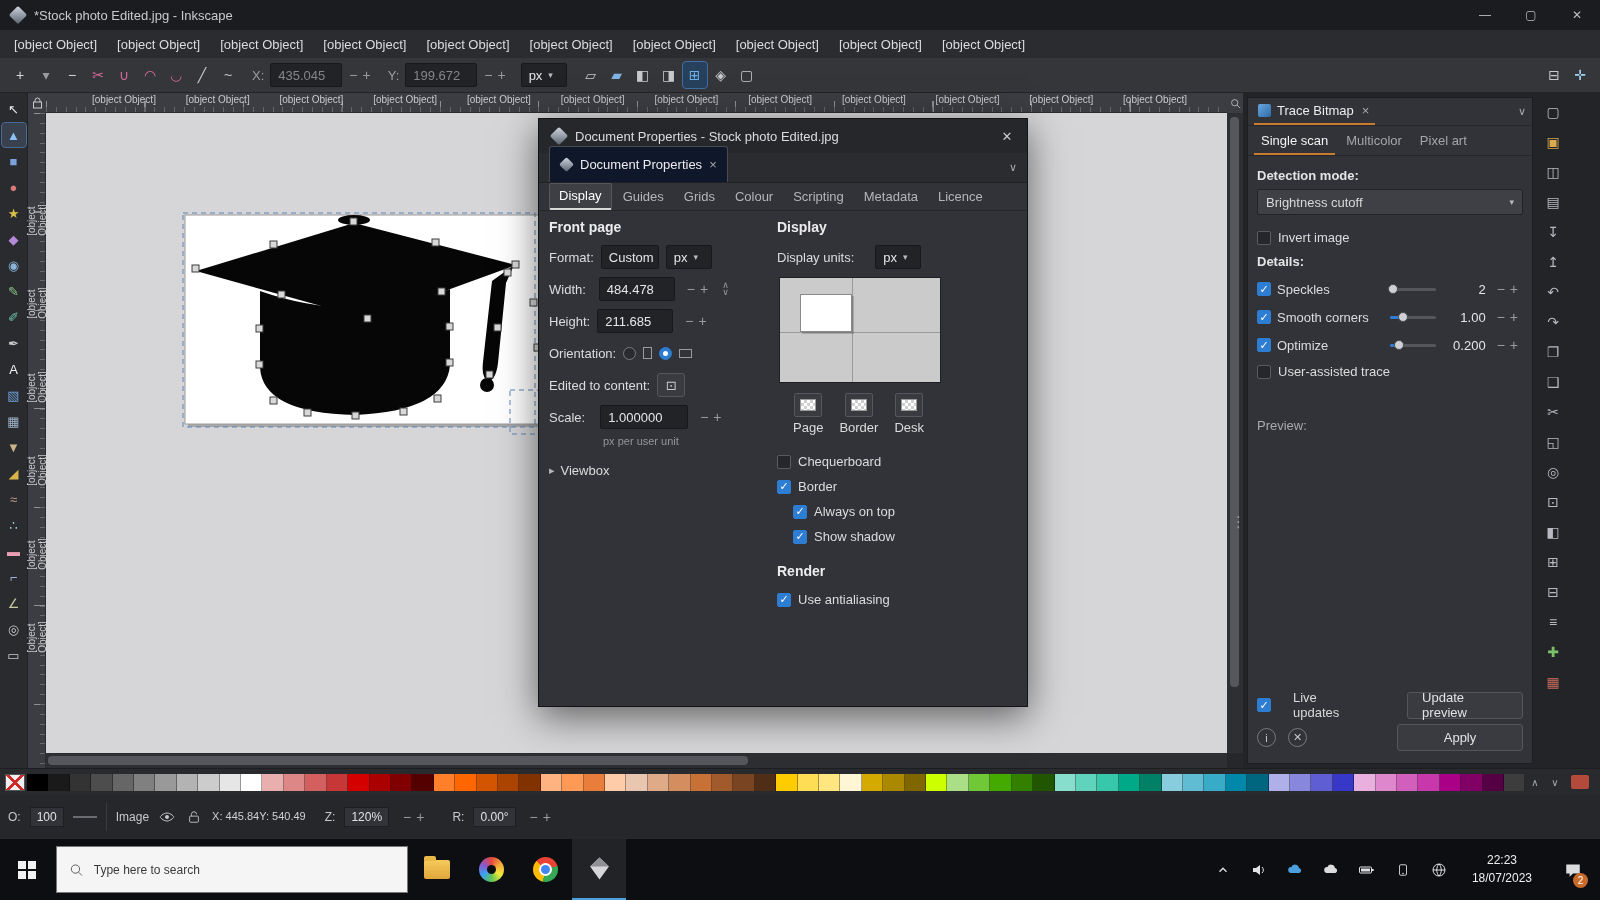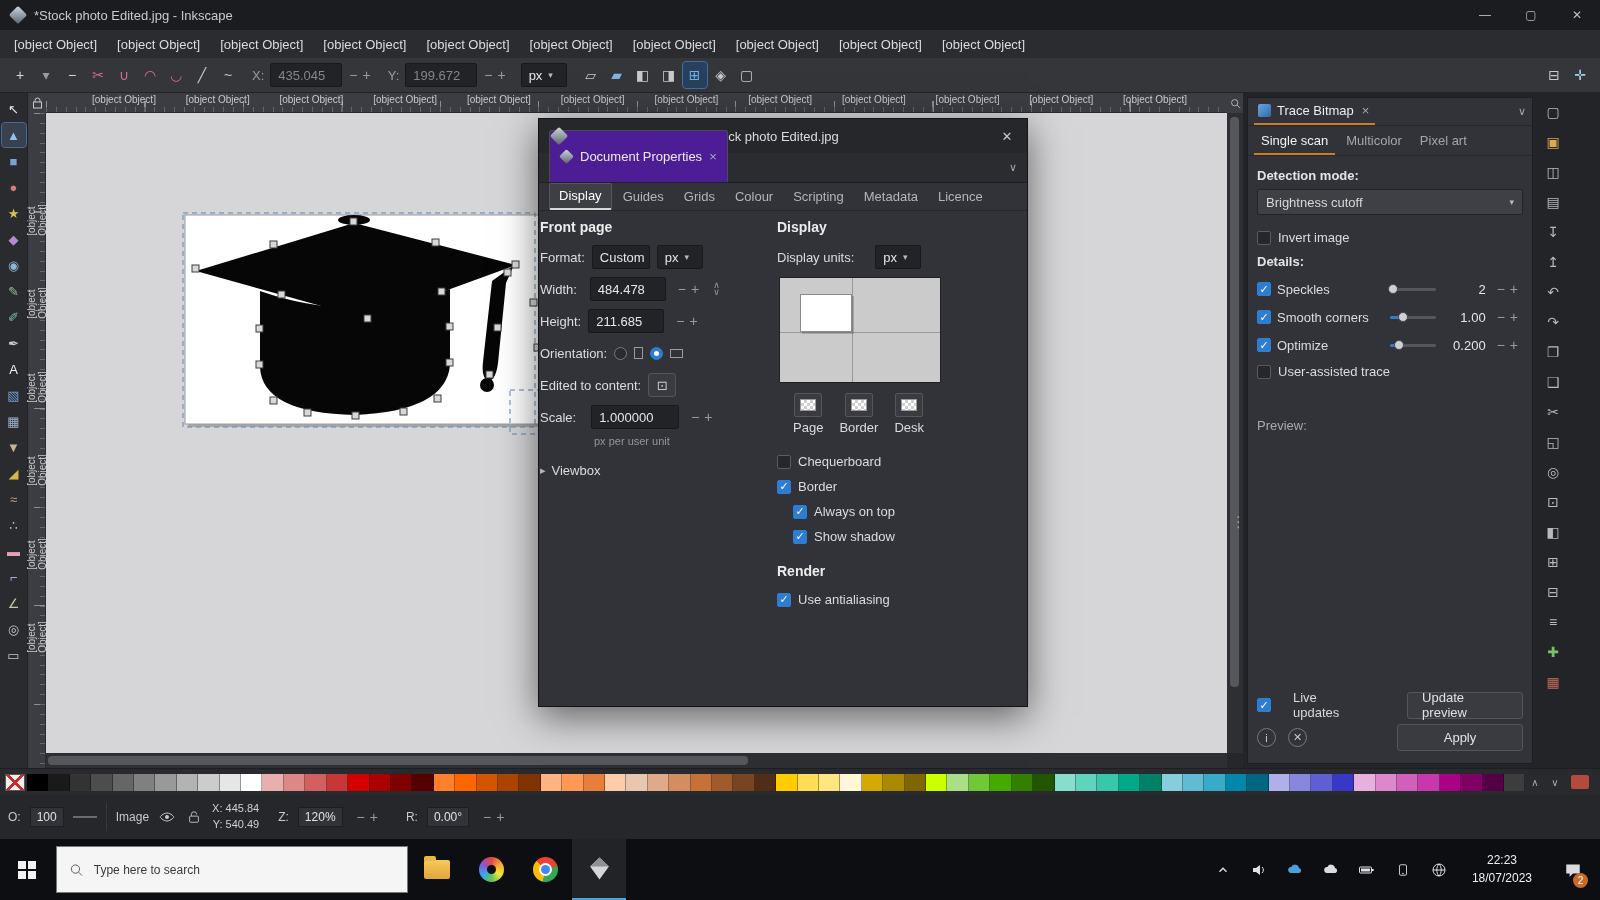--- a/index.html
+++ b/index.html
@@ -89,21 +89,21 @@
   .circ{width:19px;height:19px;border-radius:50%;border:1px solid #77787c;color:#c8c9cd;display:inline-flex;align-items:center;justify-content:center;font-size:11px}
   #rightbar{position:absolute;left:294px;top:2px;width:32px;height:671px;display:flex;flex-direction:column;align-items:center;gap:5px;padding-top:4px}
   .rbi{width:26px;height:25px;display:flex;align-items:center;justify-content:center;font-size:14px;color:#b9bac0}
 
   
   #dialog{position:absolute;left:538px;top:118px;width:490px;height:589px;background:#323338;border:1px solid #121316;box-shadow:0 10px 36px rgba(0,0,0,.55);z-index:60}
   .dlg-titlebar{height:34px;background:#26272b;display:flex;align-items:center;gap:8px;padding-left:12px}
   .dlg-title{color:#dcdcde}
   .dlg-close{margin-left:auto;width:40px;height:34px;display:flex;align-items:center;justify-content:center;color:#c8c9cd}
   .dlg-tabhead{height:30px;background:#2b2c30;display:flex;align-items:flex-end;border-bottom:1px solid #202124;padding:0 10px}
-  .dlg-doctab{display:flex;align-items:center;gap:7px;background:#4c1d95;border:1px solid #4a4b50;border-bottom:none;border-radius:3px 3px 0 0;padding:18px 10px;color:#ececee}
+  .dlg-doctab{display:flex;align-items:center;gap:7px;background:#0f172a;border:1px solid #4a4b50;border-bottom:none;border-radius:3px 3px 0 0;padding:10px 10px;color:#ececee}
   .dlg-tabhead .thchev{align-self:center}
   .dtabs{height:28px;display:flex;align-items:center;gap:2px;padding:0 10px;border-bottom:1px solid #26272b}
   .dtab{padding:4px 9px 5px 9px;color:#b4b5b9;border-radius:2px}
   .dtab.active{color:#fff;background:#3e3f44;border:1px solid #56575c;border-bottom:2px solid #d8d8d8}
   .dcol{position:absolute;top:100px}
   .dhead{font-weight:bold;color:#ececee;font-size:14px;margin-bottom:10px}
   .drow{display:flex;align-items:center;gap:7px;margin-bottom:8px;min-height:24px}
   .dlabel{color:#dcdcde;white-space:nowrap}
   .dhint{color:#94959a;font-size:11px;margin:-2px 0 14px 54px}
   .radio{width:13px;height:13px;border-radius:50%;border:1px solid #7a7b80;background:#2a2b2f;display:inline-flex;align-items:center;justify-content:center;flex:none}
@@ -136,21 +136,21 @@
   
   #statusbar{position:absolute;left:0;top:795px;width:1600px;height:44px;background:#26272b;display:flex;align-items:center;padding:0 8px;gap:9px;font-size:12px;color:#c8c9cd}
   .fsblock{display:flex;flex-direction:column;gap:3px;width:170px}
   .fsrow{display:flex;align-items:center;gap:5px;height:16px}
   .fswatch{width:54px;height:13px;background:#7f8698;color:#1d1e21;font-size:10px;display:flex;align-items:center;justify-content:center}
   .sswatch{width:16px;height:13px;background:#7f8698;color:#1d1e21;font-size:10px;display:flex;align-items:center;justify-content:center}
   .vsep{width:1px;height:28px;background:#3a3b3f}
   .sfield{background:#323338;border:1px solid #1d1e21;height:20px;display:inline-flex;align-items:center;padding:0 6px;color:#e2e2e4}
   .osl{width:24px;height:2px;background:#6a6b70}
   .sicon{width:18px;height:18px;display:flex;align-items:center;justify-content:center}
-  .xyblock{display:flex;flex-direction:column;align-items:flex-end;font-size:11px;line-height:1.45;color:#cfd0d4}
+  .xyblock{display:flex;align-items:flex-end;font-size:11px;line-height:1.45;color:#cfd0d4}
   #statusmsg{flex:1;color:#d4d4d6;font-size:13px;padding-left:4px;white-space:nowrap;overflow:hidden;text-overflow:ellipsis}
 
   
   #taskbar{position:absolute;left:0;top:839px;width:1600px;height:61px;background:#0d0e12;display:flex;align-items:stretch}
   .tb-start{width:54px;display:flex;align-items:center;justify-content:center}
   .winlogo{display:grid;grid-template-columns:8px 8px;grid-template-rows:8px 8px;gap:2px}
   .winlogo span{background:#f2f2f2}
   .tb-search{width:352px;margin:7px 2px;background:#f5f5f5;display:flex;align-items:center;gap:10px;padding:0 12px;border:1px solid #777}
   .tb-search input{border:none;outline:none;background:transparent;font-size:12px;color:#222;width:100%;font-family:"Liberation Sans",sans-serif}
   .tb-search input::placeholder{color:#3a3a3a}
@@ -625,21 +625,21 @@
 
   <span class="dtab active">Display</span>
       <span class="dtab">Guides</span>
       <span class="dtab">Grids</span>
       <span class="dtab">Colour</span>
       <span class="dtab">Scripting</span>
       <span class="dtab">Metadata</span>
       <span class="dtab">Licence</span>
     </div>
 
-  <div class="dcol" style="left:1px;width:216px">
+  <div class="dcol" style="left:10px;width:216px">
     <div class="dhead">Front page</div>
     <div class="drow">
       <span class="dlabel">Format:</span>
       <span class="field w58">Custom</span>
       <span class="field dd w46">
         <span>px</span>
         <span class="ddarr">▾</span>
       </span>
     </div>
     <div class="drow">

